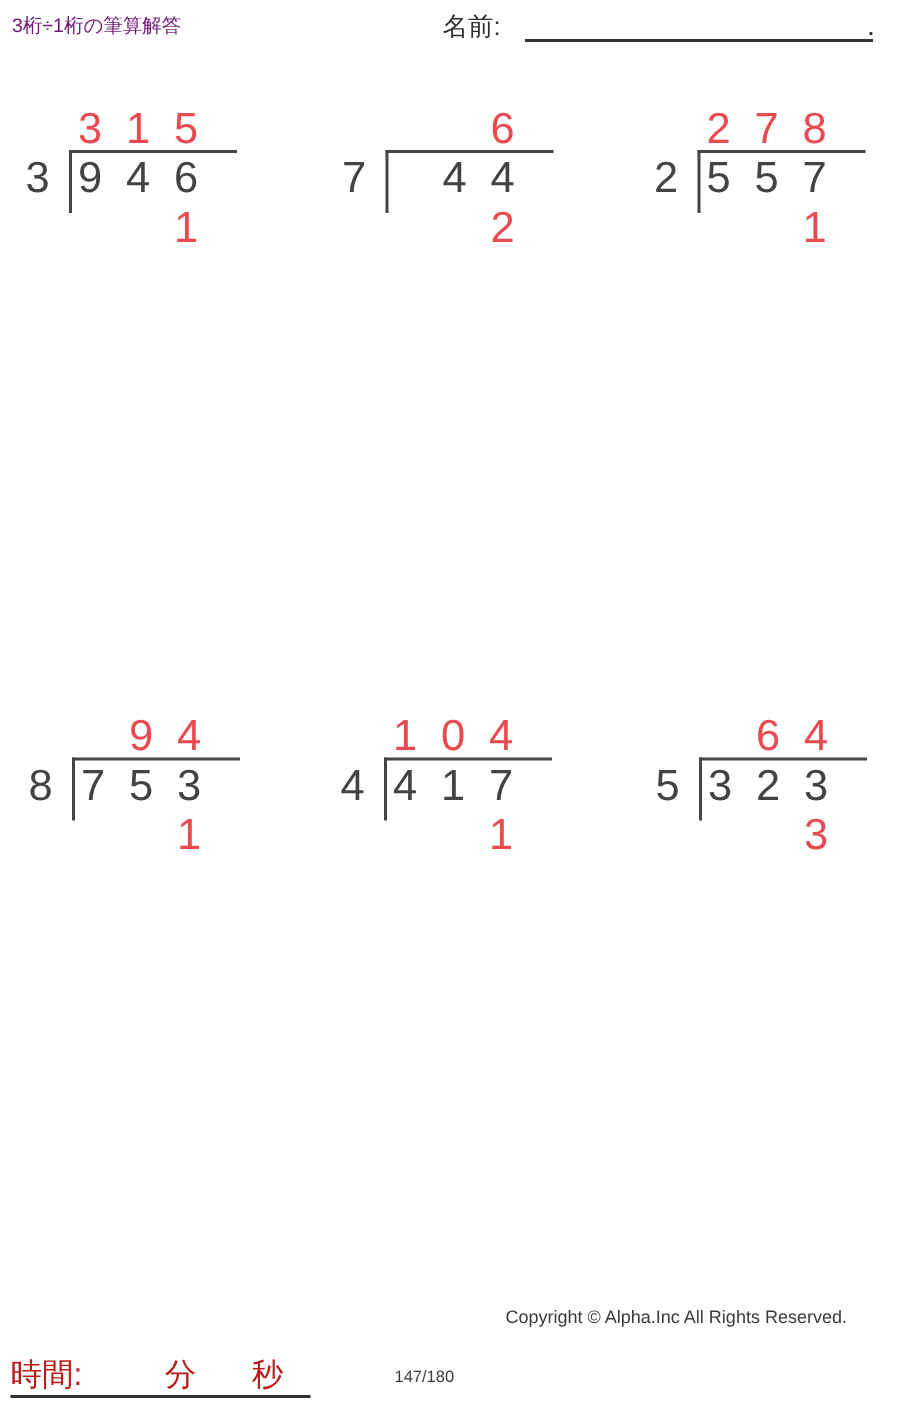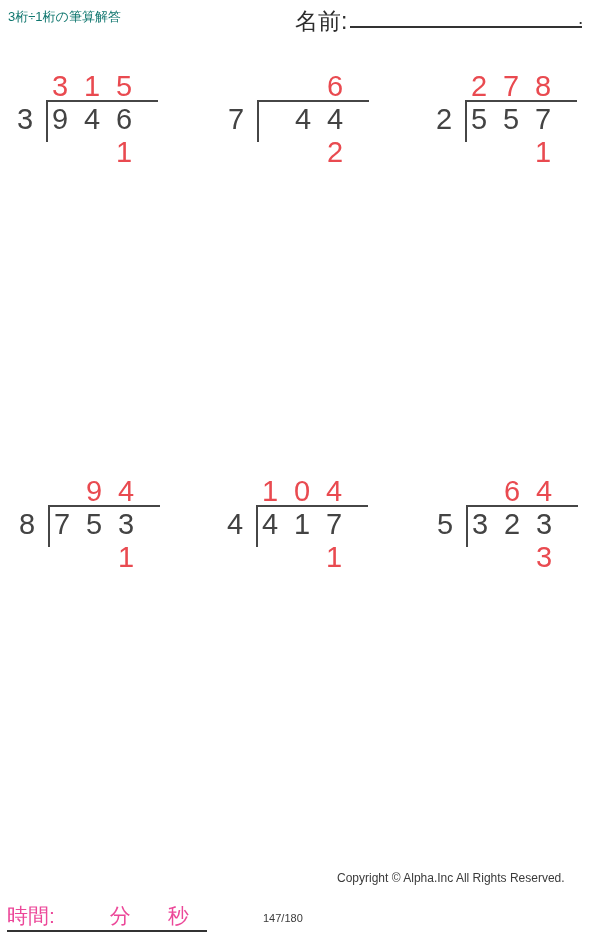--- a/index.html
+++ b/index.html
@@ -1,40 +1,40 @@
 <!DOCTYPE html>
 <html><head>
 <meta charset="utf-8">
 <style>
   html,body{margin:0;padding:0}
   body{
     width:600px;height:938px;background:#ffffff;position:relative;overflow:hidden;
     font-family:"Liberation Sans","DejaVu Sans",sans-serif;color:#3d3d3d;
   }
   
-  .sheet-title{position:absolute;left:8px;top:8px;font-size:13px;color:#0f766e}
-  .name-label{position:absolute;left:295px;top:6px;font-size:23px;color:#2e2e2e}
+  .sheet-title{position:absolute;left:8px;top:8px;font-size:13px;color:#701a75}
+  .name-label{position:absolute;left:295px;top:6px;font-size:17px;color:#2e2e2e}
   .name-line{position:absolute;left:350px;top:0;width:232px;height:26px;border-bottom:2px solid #333}
   .name-period{position:absolute;left:578px;top:7px;font-size:19px;color:#2e2e2e}
 
   
   .problem{position:absolute;width:170px;height:100px}
   .digits{position:absolute;left:36px;display:flex}
   .cell{width:32px;text-align:center;font-size:29px;line-height:29px;font-weight:300;letter-spacing:0}
   .quotient{top:0;color:#e94a50}
   .dividend{top:33px;color:#434343}
   .remainder{top:66px;color:#e94a50}
   .divisor{position:absolute;left:0;top:33px;width:34px;text-align:center;
            font-size:29px;line-height:29px;font-weight:300;color:#434343}
   .vline{position:absolute;left:38px;top:28px;width:2px;height:42px;background:#464646}
   .hbar{position:absolute;left:38px;top:28px;width:112px;height:2px;background:#464646}
 
   
   .time-block{position:absolute;left:7px;top:902px;width:200px;height:28px;
-              border-bottom:2px solid #333;font-size:21px;color:#ec4899;display:flex;align-items:flex-start}
+              border-bottom:2px solid #333;font-size:21px;color:#b91c1c;display:flex;align-items:flex-start}
   .time-min{margin-left:55px}
   .time-sec{margin-left:37px}
   .page-number{position:absolute;left:263px;top:912px;font-size:11px;color:#3a3a3a}
   .copyright{position:absolute;left:337px;top:871px;font-size:12px;color:#3a3a3a}
 </style>
 </head>
 <body>
 
 <div class="sheet-title">3桁÷1桁の筆算解答</div>
 <div class="name-label">名前:</div>

